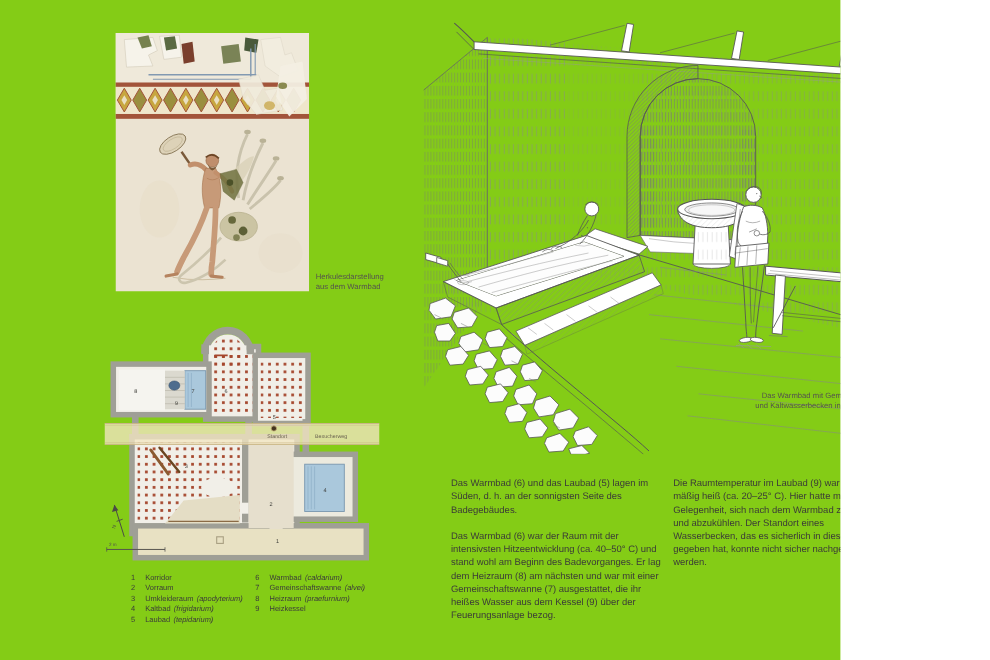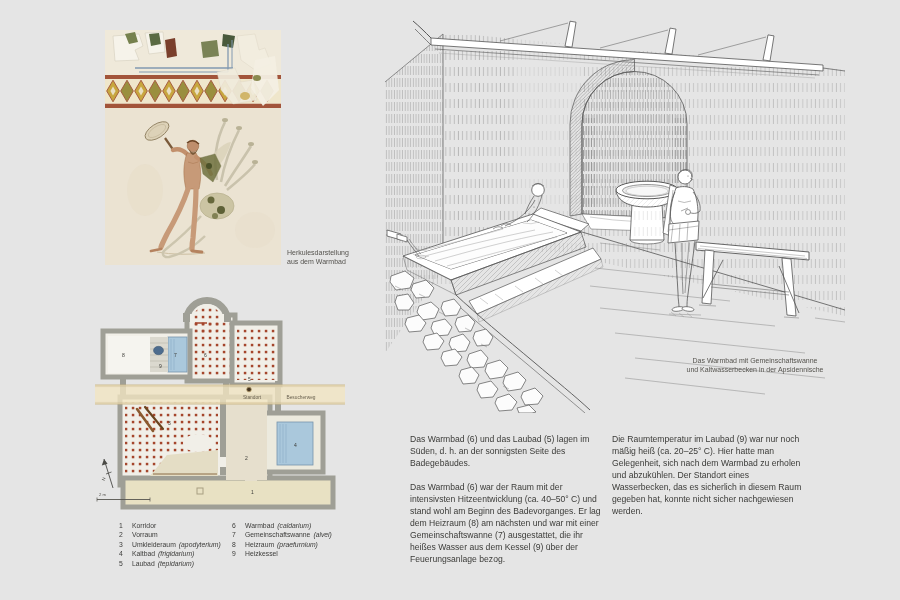--- a/index.html
+++ b/index.html
@@ -1,16 +1,16 @@
 <!DOCTYPE html>
 <html><head>
 <meta charset="utf-8">
 <style>
   html,body{margin:0;padding:0;background:#fff;}
-  .sheet{position:relative;width:900px;height:600px;background:#e5e5e5;overflow:hidden;
+  .sheet{position:relative;width:764px;height:600px;background:#84cc16;overflow:hidden;
          font-family:"Liberation Sans",sans-serif;}
   .abs{position:absolute;}
   .caption{font-size:7px;line-height:9px;color:#55534e;white-space:pre-line;}
   .body-col{font-size:8.6px;line-height:12px;color:#3b3b38;}
   .body-col p{margin:0 0 12px 0;}
   .legend{font-size:6.8px;line-height:9.4px;color:#3c3c3a;}
   .lg-row{white-space:nowrap;}
   .lg-n{display:inline-block;width:13px;}
   .lg-l{margin-left:3px;font-style:italic;}
   svg text{font-family:"Liberation Sans",sans-serif;}

